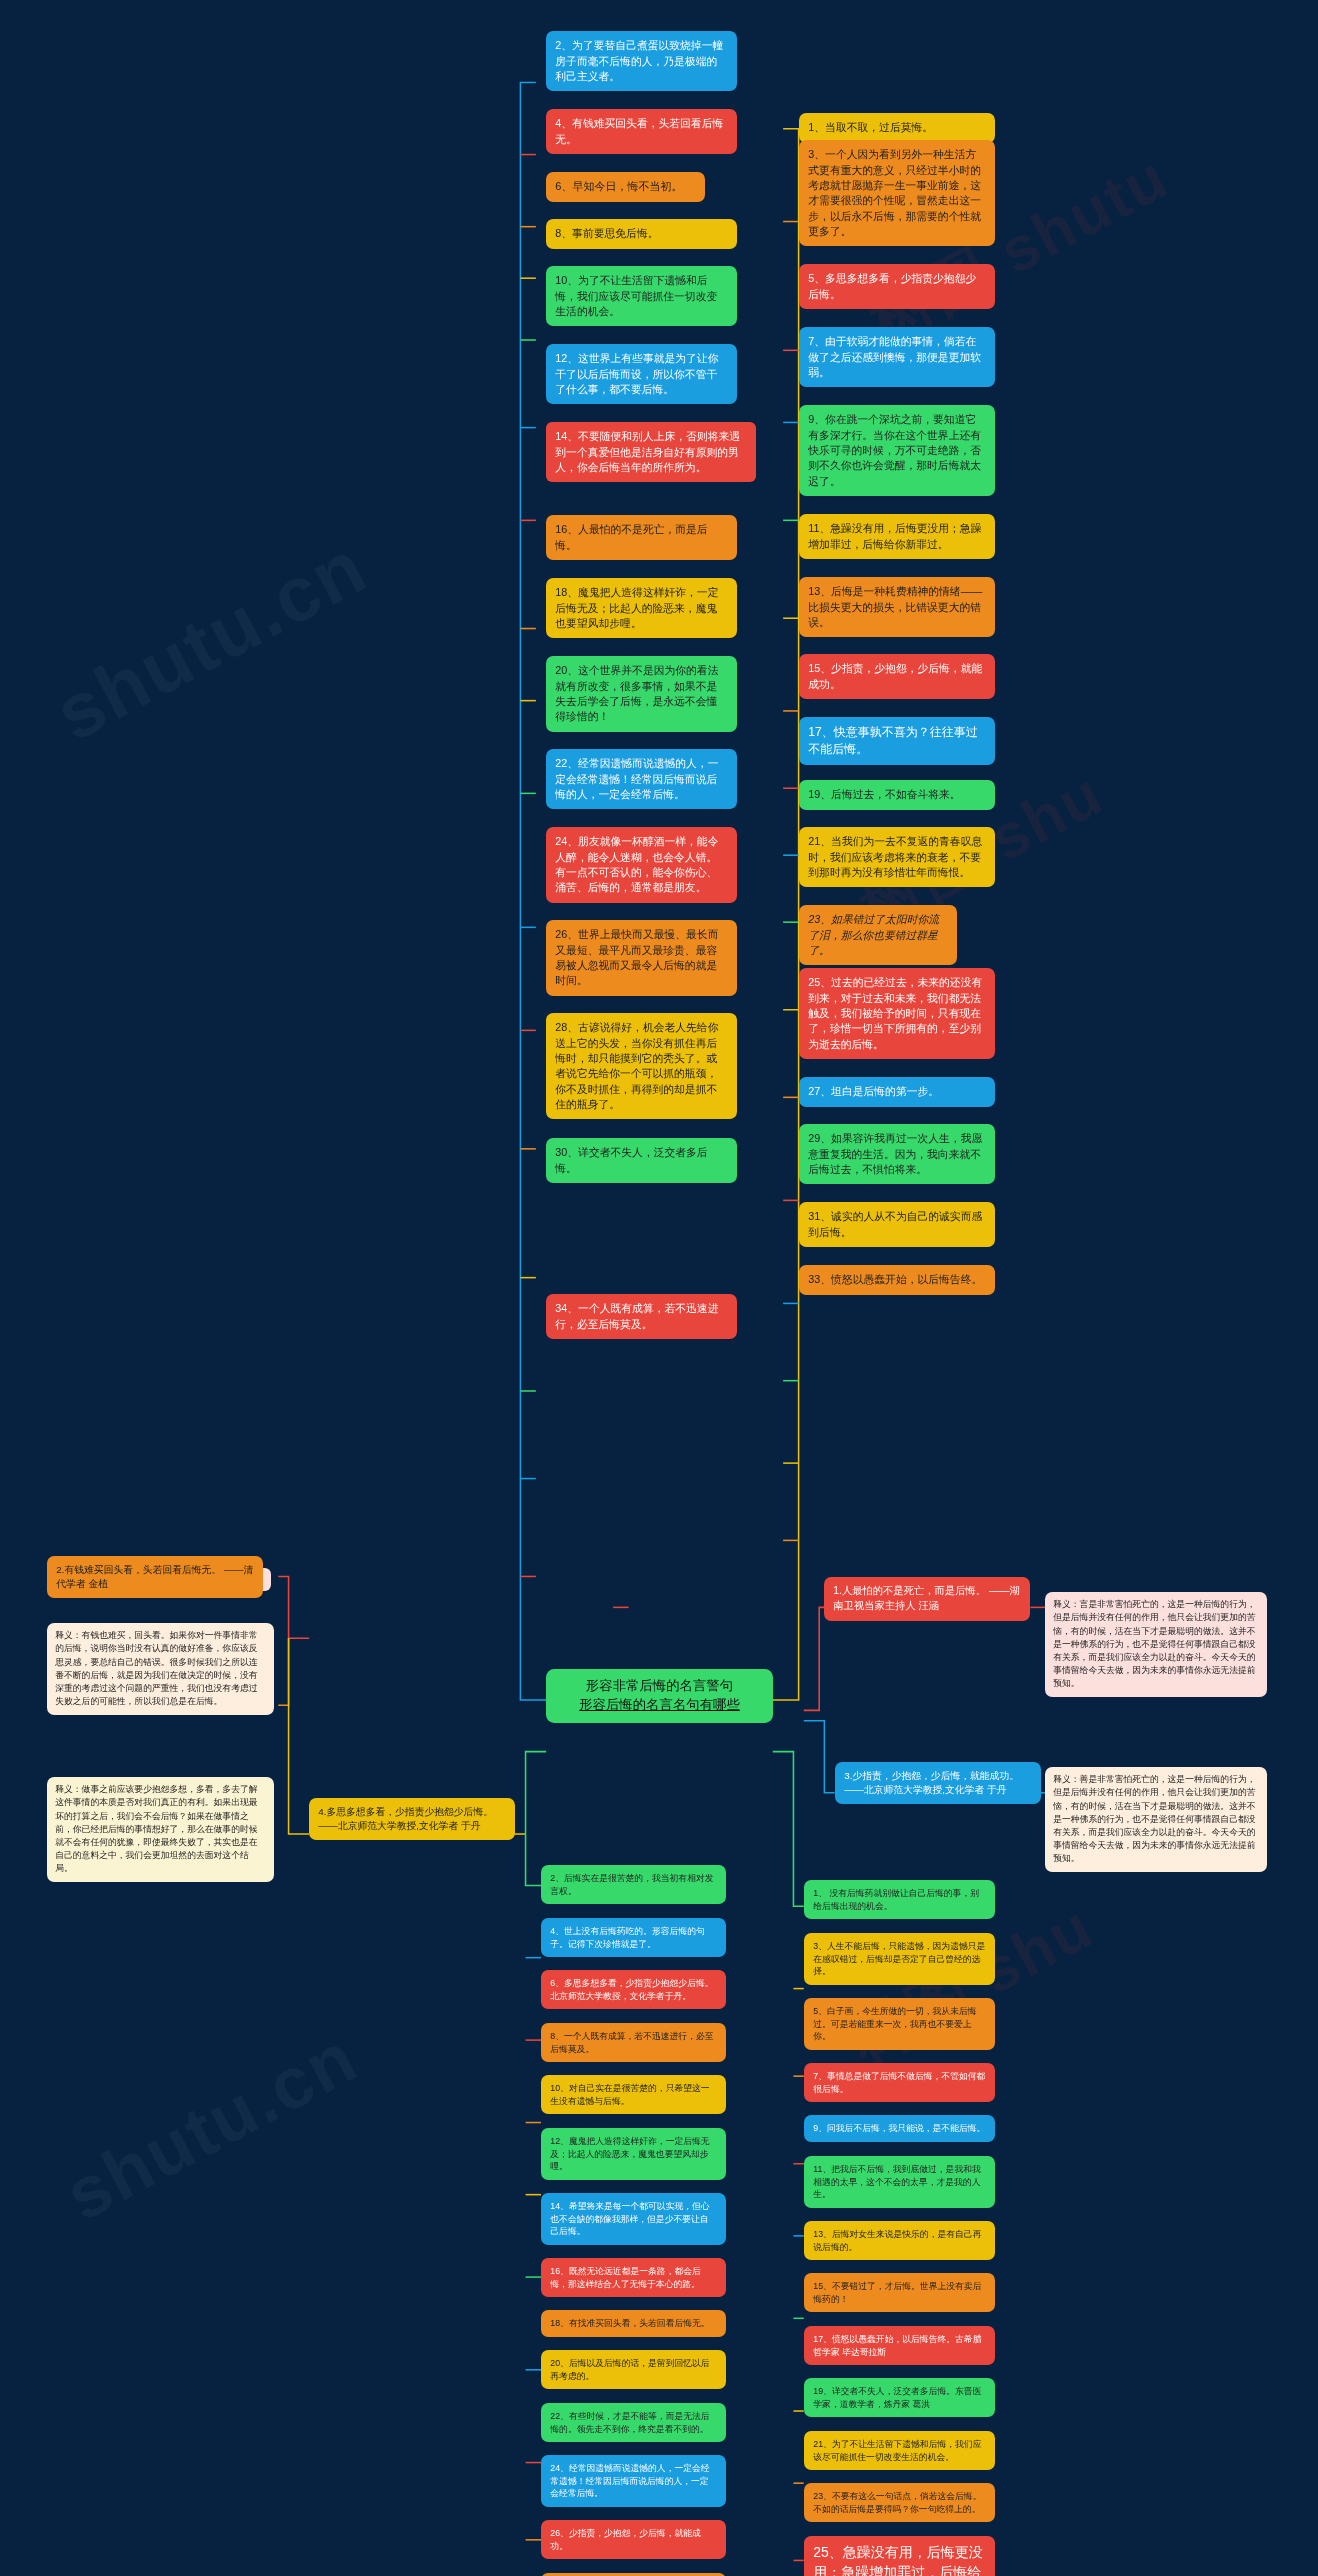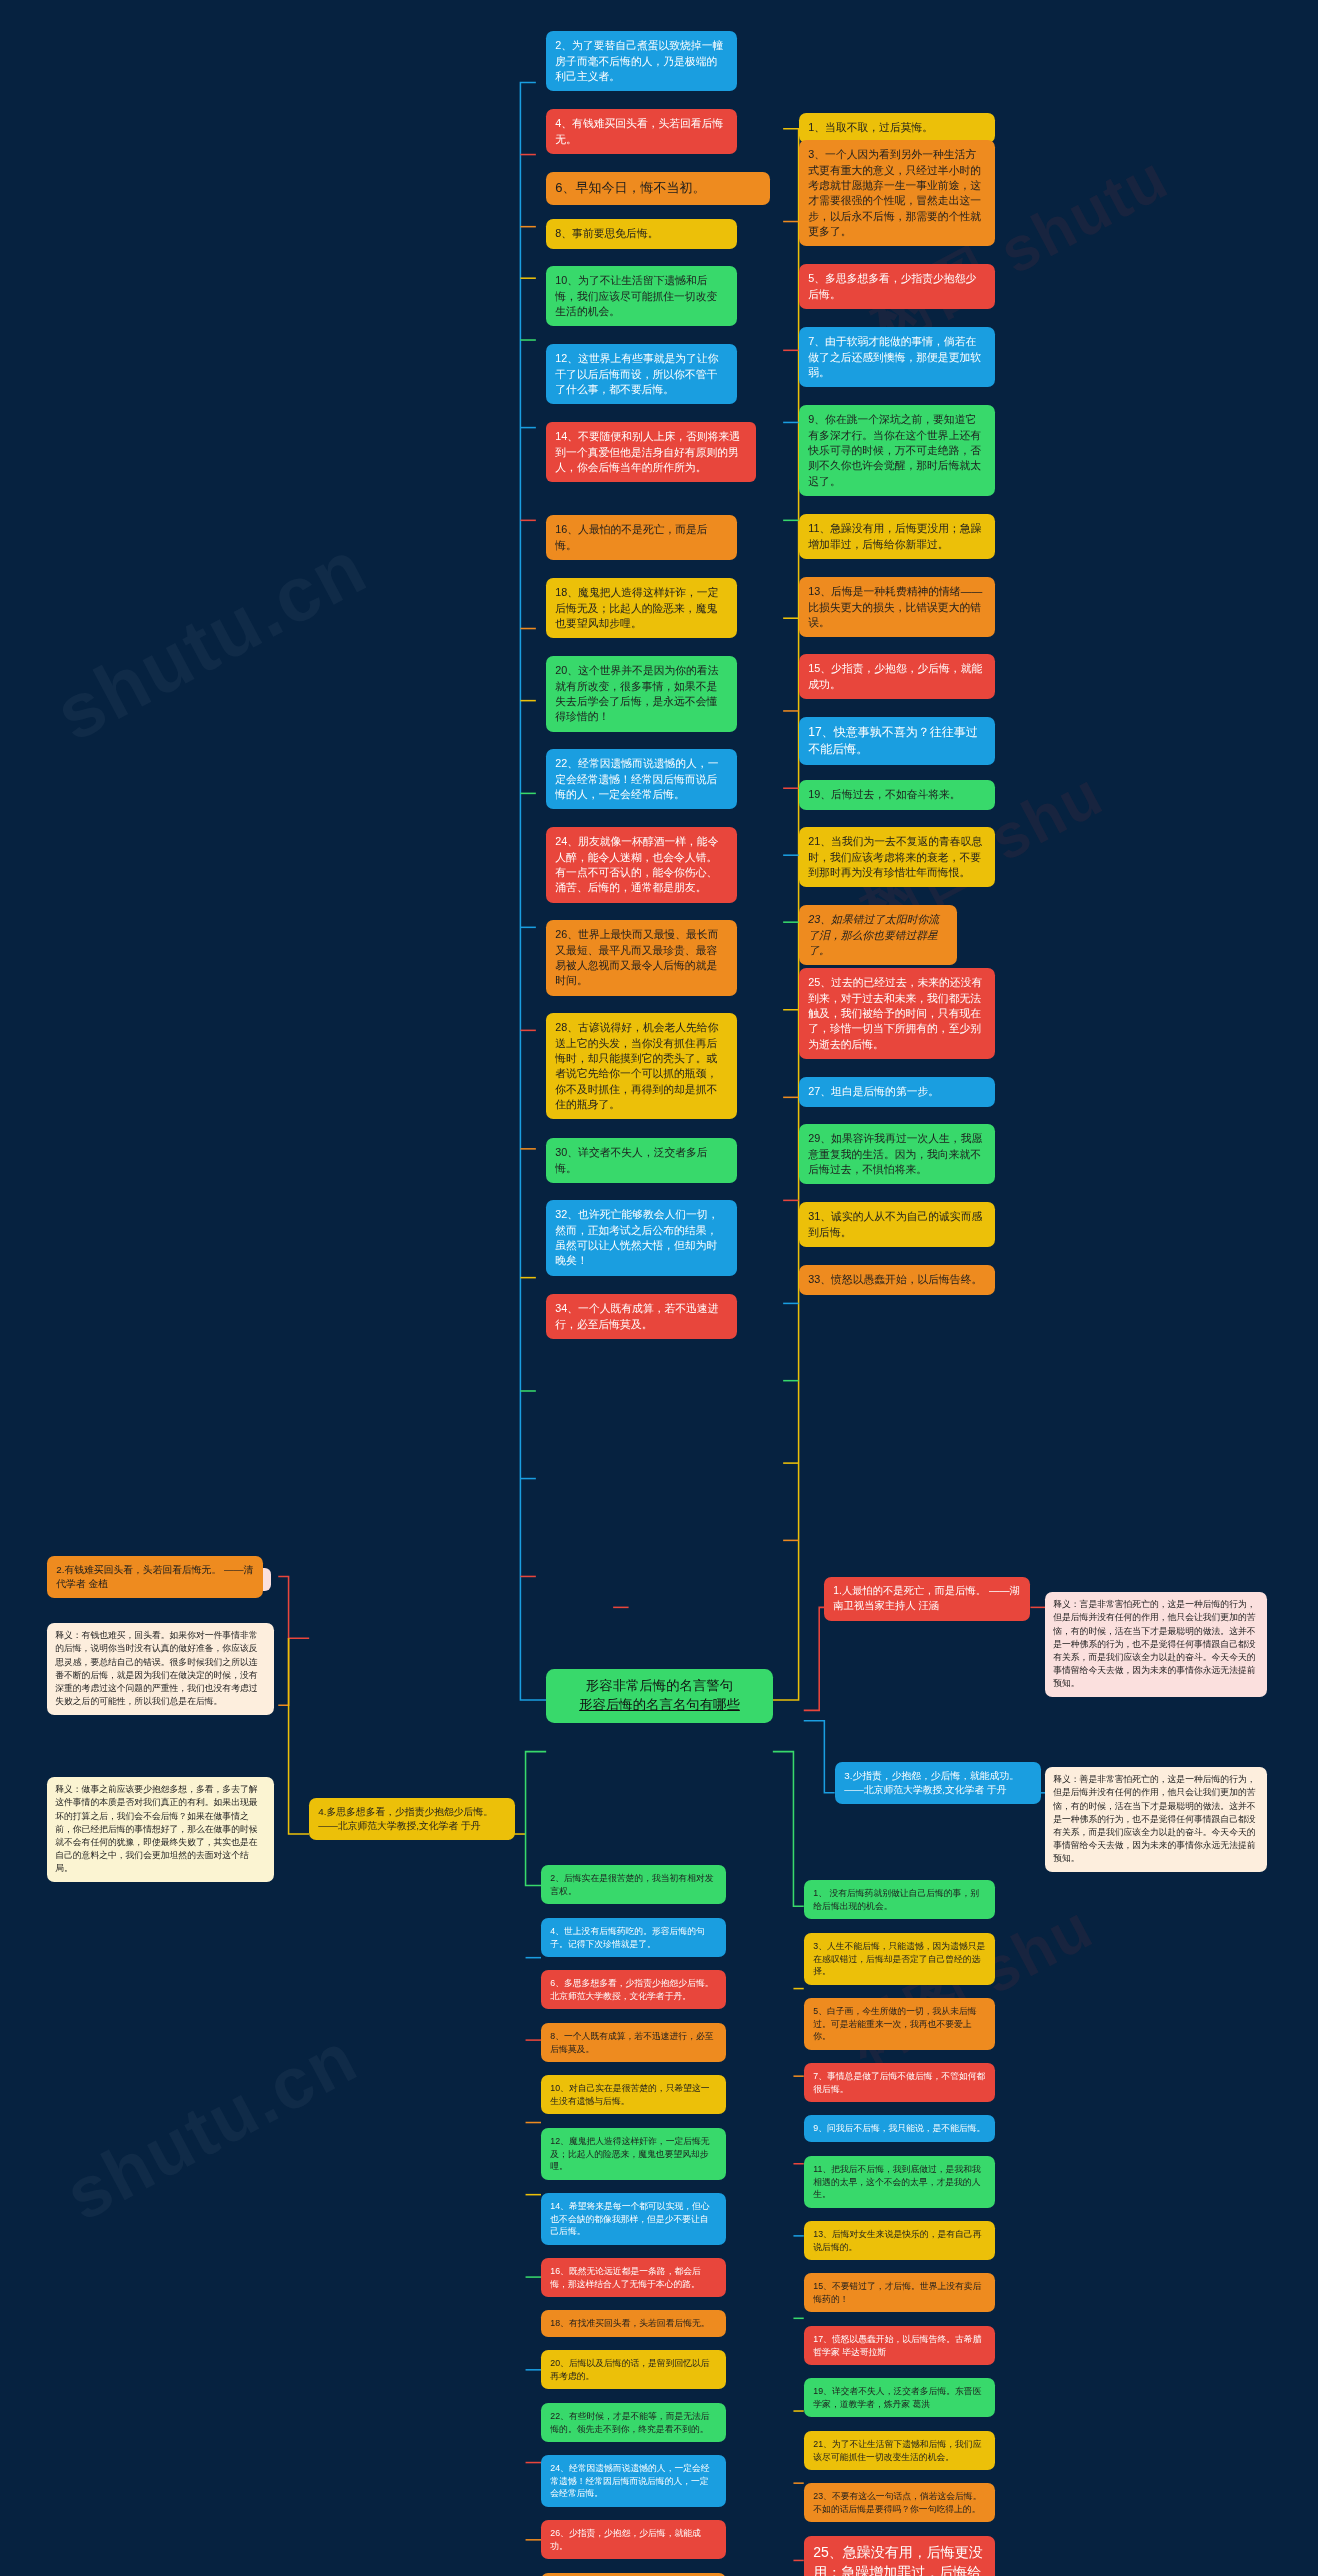--- a/index.html
+++ b/index.html
@@ -161,34 +161,33 @@
   <div class="chip" style="left:147px;top:1568px;">形容非常后悔的名言警句</div>
   <div class="chip" style="left:93px;top:1824px;font-size:8.8px;">形容非常后悔的名言警句有哪些</div>
 
   <div class="note n-cream" style="left:47px;top:1623px;width:227px;">释义：有钱也难买，回头看。如果你对一件事情非常的后悔，说明你当时没有认真的做好准备，你应该反思灵感，要总结自己的错误。很多时候我们之所以连番不断的后悔，就是因为我们在做决定的时候，没有深重的考虑过这个问题的严重性，我们也没有考虑过失败之后的可能性，所以我们总是在后悔。</div>
   <div class="note n-lemon" style="left:47px;top:1777px;width:227px;">释义：做事之前应该要少抱怨多想，多看，多去了解这件事情的本质是否对我们真正的有利。如果出现最坏的打算之后，我们会不会后悔？如果在做事情之前，你已经把后悔的事情想好了，那么在做事的时候就不会有任何的犹豫，即使最终失败了，其实也是在自己的意料之中，我们会更加坦然的去面对这个结局。</div>
   <div class="note n-pink" style="left:1045px;top:1592px;width:222px;">释义：言是非常害怕死亡的，这是一种后悔的行为，但是后悔并没有任何的作用，他只会让我们更加的苦恼，有的时候，活在当下才是最聪明的做法。这并不是一种佛系的行为，也不是觉得任何事情跟自己都没有关系，而是我们应该全力以赴的奋斗。今天今天的事情留给今天去做，因为未来的事情你永远无法提前预知。</div>
   <div class="note n-cream" style="left:1045px;top:1767px;width:222px;">释义：善是非常害怕死亡的，这是一种后悔的行为，但是后悔并没有任何的作用，他只会让我们更加的苦恼，有的时候，活在当下才是最聪明的做法。这并不是一种佛系的行为，也不是觉得任何事情跟自己都没有关系，而是我们应该全力以赴的奋斗。今天今天的事情留给今天去做，因为未来的事情你永远无法提前预知。</div>
 
 <div class="card c-blue" style="left: 546px; width: 191px; font-size: 10.8px; top: 31px;"><span>2、为了要替自己煮蛋以致烧掉一幢房子而毫不后悔的人，乃是极端的利己主义者。</span></div>
     <div class="card c-red" style="left: 546px; width: 191px; font-size: 10.8px; top: 109px;"><span>4、有钱难买回头看，头若回看后悔无。</span></div>
-    <div class="card c-orange" style="left: 546px; width: 224px; font-size: 13px; top: 172px;"><span>6、早知今日，悔不当初。</span></div>
+    <div class="card c-orange" style="left: 546px; width: 159px; font-size: 11px; top: 172px;"><span>6、早知今日，悔不当初。</span></div>
     <div class="card c-gold" style="left: 546px; width: 191px; font-size: 10.8px; top: 219px;"><span>8、事前要思免后悔。</span></div>
     <div class="card c-green" style="left: 546px; width: 191px; font-size: 10.8px; top: 266px;"><span>10、为了不让生活留下遗憾和后悔，我们应该尽可能抓住一切改变生活的机会。</span></div>
     <div class="card c-blue" style="left: 546px; width: 191px; font-size: 10.8px; top: 344px;"><span>12、这世界上有些事就是为了让你干了以后后悔而设，所以你不管干了什么事，都不要后悔。</span></div>
     <div class="card c-red" style="left: 546px; width: 210px; font-size: 10.8px; top: 422px; border-radius: 6px;"><span>14、不要随便和别人上床，否则将来遇到一个真爱但他是洁身自好有原则的男人，你会后悔当年的所作所为。</span></div>
     <div class="card c-orange" style="left: 546px; width: 191px; font-size: 10.8px; top: 515px;"><span>16、人最怕的不是死亡，而是后悔。</span></div>
     <div class="card c-gold" style="left: 546px; width: 191px; font-size: 10.8px; top: 578px;"><span>18、魔鬼把人造得这样奸诈，一定后悔无及；比起人的险恶来，魔鬼也要望风却步哩。</span></div>
     <div class="card c-green" style="left: 546px; width: 191px; font-size: 10.8px; top: 656px;"><span>20、这个世界并不是因为你的看法就有所改变，很多事情，如果不是失去后学会了后悔，是永远不会懂得珍惜的！</span></div>
     <div class="card c-blue" style="left: 546px; width: 191px; font-size: 10.8px; top: 749px;"><span>22、经常因遗憾而说遗憾的人，一定会经常遗憾！经常因后悔而说后悔的人，一定会经常后悔。</span></div>
     <div class="card c-red" style="left: 546px; width: 191px; font-size: 10.8px; top: 827px;"><span>24、朋友就像一杯醇酒一样，能令人醉，能令人迷糊，也会令人错。有一点不可否认的，能令你伤心、涌苦、后悔的，通常都是朋友。</span></div>
     <div class="card c-orange" style="left: 546px; width: 191px; font-size: 10.8px; top: 920px;"><span>26、世界上最快而又最慢、最长而又最短、最平凡而又最珍贵、最容易被人忽视而又最令人后悔的就是时间。</span></div>
     <div class="card c-gold" style="left: 546px; width: 191px; font-size: 10.8px; top: 1013px;"><span>28、古谚说得好，机会老人先给你送上它的头发，当你没有抓住再后悔时，却只能摸到它的秃头了。或者说它先给你一个可以抓的瓶颈，你不及时抓住，再得到的却是抓不住的瓶身了。</span></div>
     <div class="card c-green" style="left: 546px; width: 191px; font-size: 10.8px; top: 1138px;"><span>30、详交者不失人，泛交者多后悔。</span></div>
-    <div class="card c-blue" style="left: 546px; width: 191px; font-size: 10.8px; top: 1200px;"><span>32、也许死亡能够教会人们一切，然而，正如考试之后公布的结果，虽然可以让人恍然大悟，但却为时晚矣！</span></div>
     <div class="card c-red" style="left: 546px; width: 191px; font-size: 10.8px; top: 1294px;"><span>34、一个人既有成算，若不迅速进行，必至后悔莫及。</span></div>
     <div class="card c-gold" style="left: 799px; width: 196px; font-size: 10.8px; top: 93px; margin-top: 20px;"><span>1、当取不取，过后莫悔。</span></div>
     <div class="card c-orange" style="left: 799px; width: 196px; font-size: 10.8px; top: 140px;"><span>3、一个人因为看到另外一种生活方式更有重大的意义，只经过半小时的考虑就甘愿抛弃一生一事业前途，这才需要很强的个性呢，冒然走出这一步，以后永不后悔，那需要的个性就更多了。</span></div>
     <div class="card c-red" style="left: 799px; width: 196px; font-size: 10.8px; top: 264px;"><span>5、多思多想多看，少指责少抱怨少后悔。</span></div>
     <div class="card c-blue" style="left: 799px; width: 196px; font-size: 10.8px; top: 327px;"><span>7、由于软弱才能做的事情，倘若在做了之后还感到懊悔，那便是更加软弱。</span></div>
     <div class="card c-green" style="left: 799px; width: 196px; font-size: 10.8px; top: 405px;"><span>9、你在跳一个深坑之前，要知道它有多深才行。当你在这个世界上还有快乐可寻的时候，万不可走绝路，否则不久你也许会觉醒，那时后悔就太迟了。</span></div>
     <div class="card c-gold" style="left: 799px; width: 196px; font-size: 10.8px; top: 514px;"><span>11、急躁没有用，后悔更没用；急躁增加罪过，后悔给你新罪过。</span></div>
     <div class="card c-orange" style="left: 799px; width: 196px; font-size: 10.8px; top: 577px;"><span>13、后悔是一种耗费精神的情绪——比损失更大的损失，比错误更大的错误。</span></div>
     <div class="card c-red" style="left: 799px; width: 196px; font-size: 10.8px; top: 654px;"><span>15、少指责，少抱怨，少后悔，就能成功。</span></div>
     <div class="card c-blue" style="left: 799px; width: 196px; font-size: 12px; top: 717px;"><span>17、快意事孰不喜为？往往事过不能后悔。</span></div>

